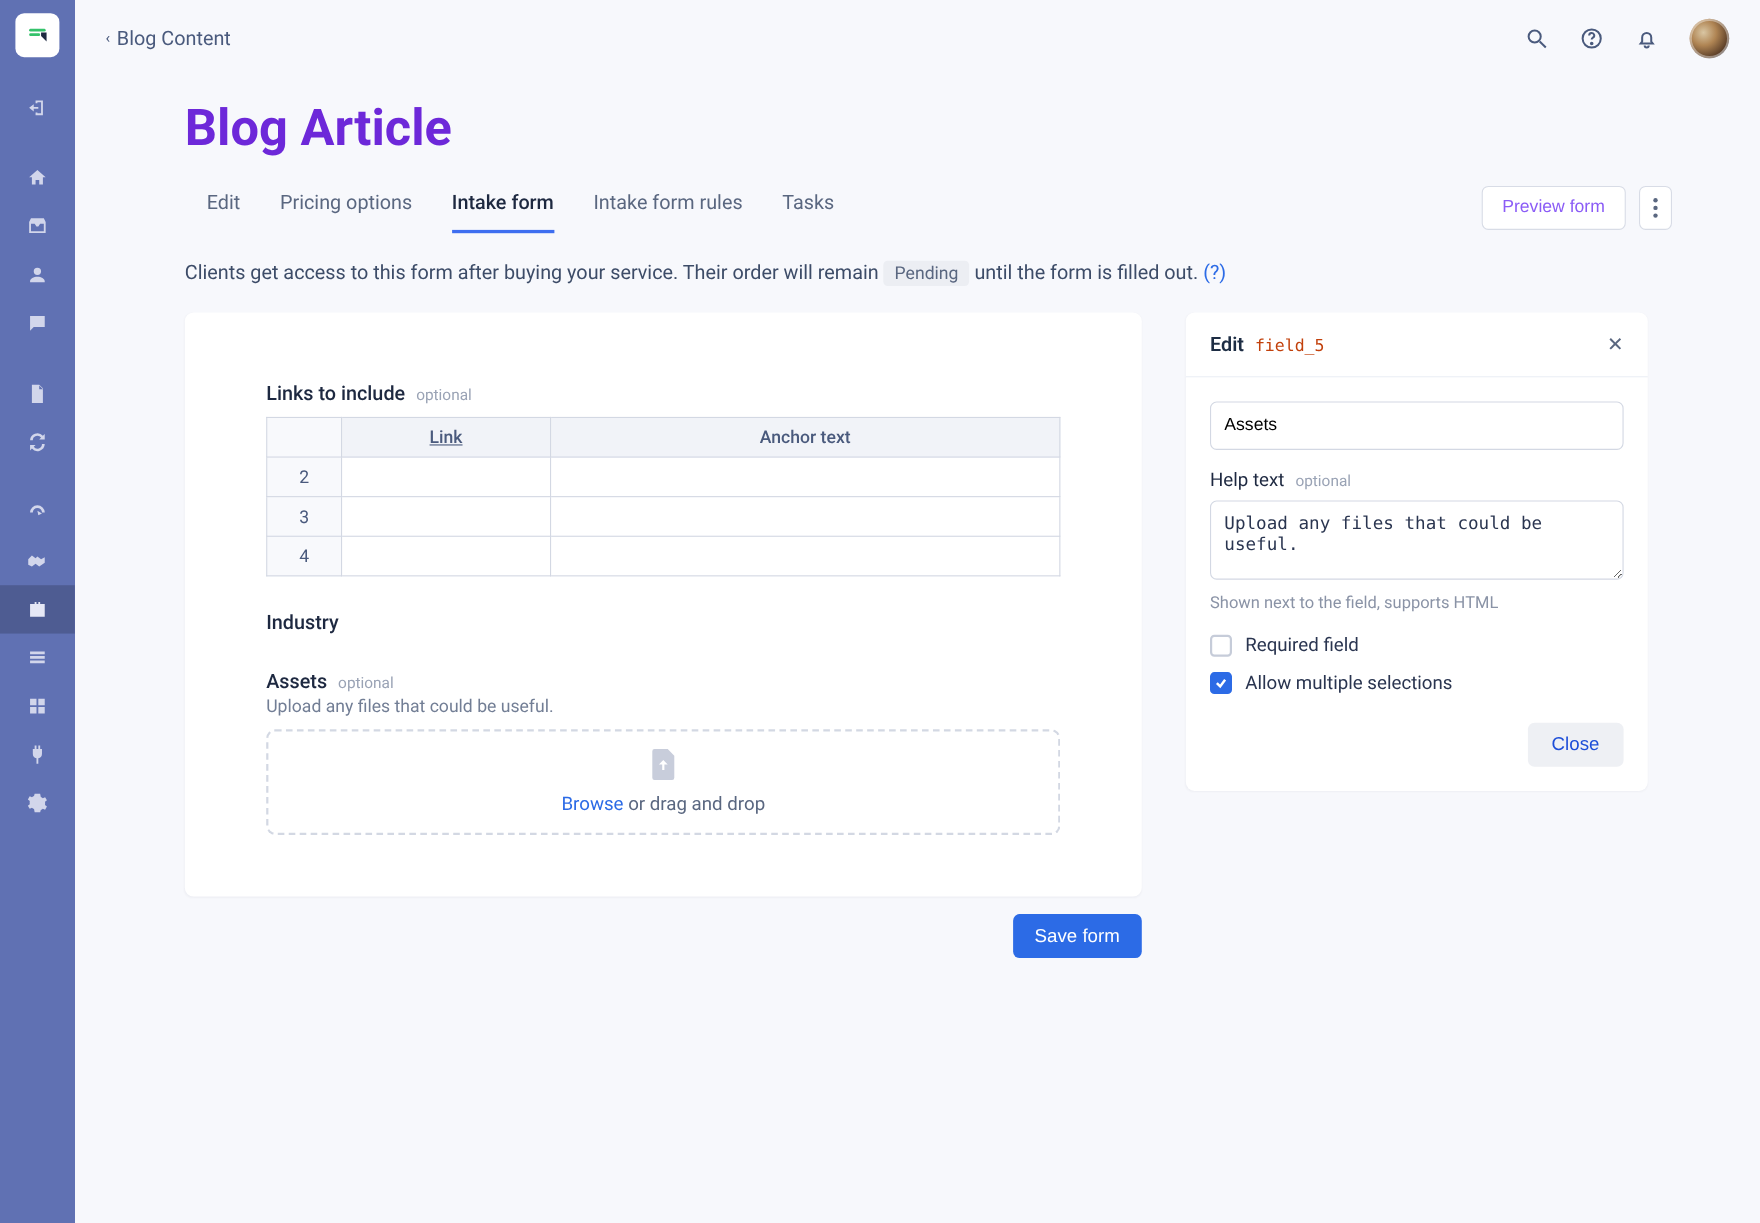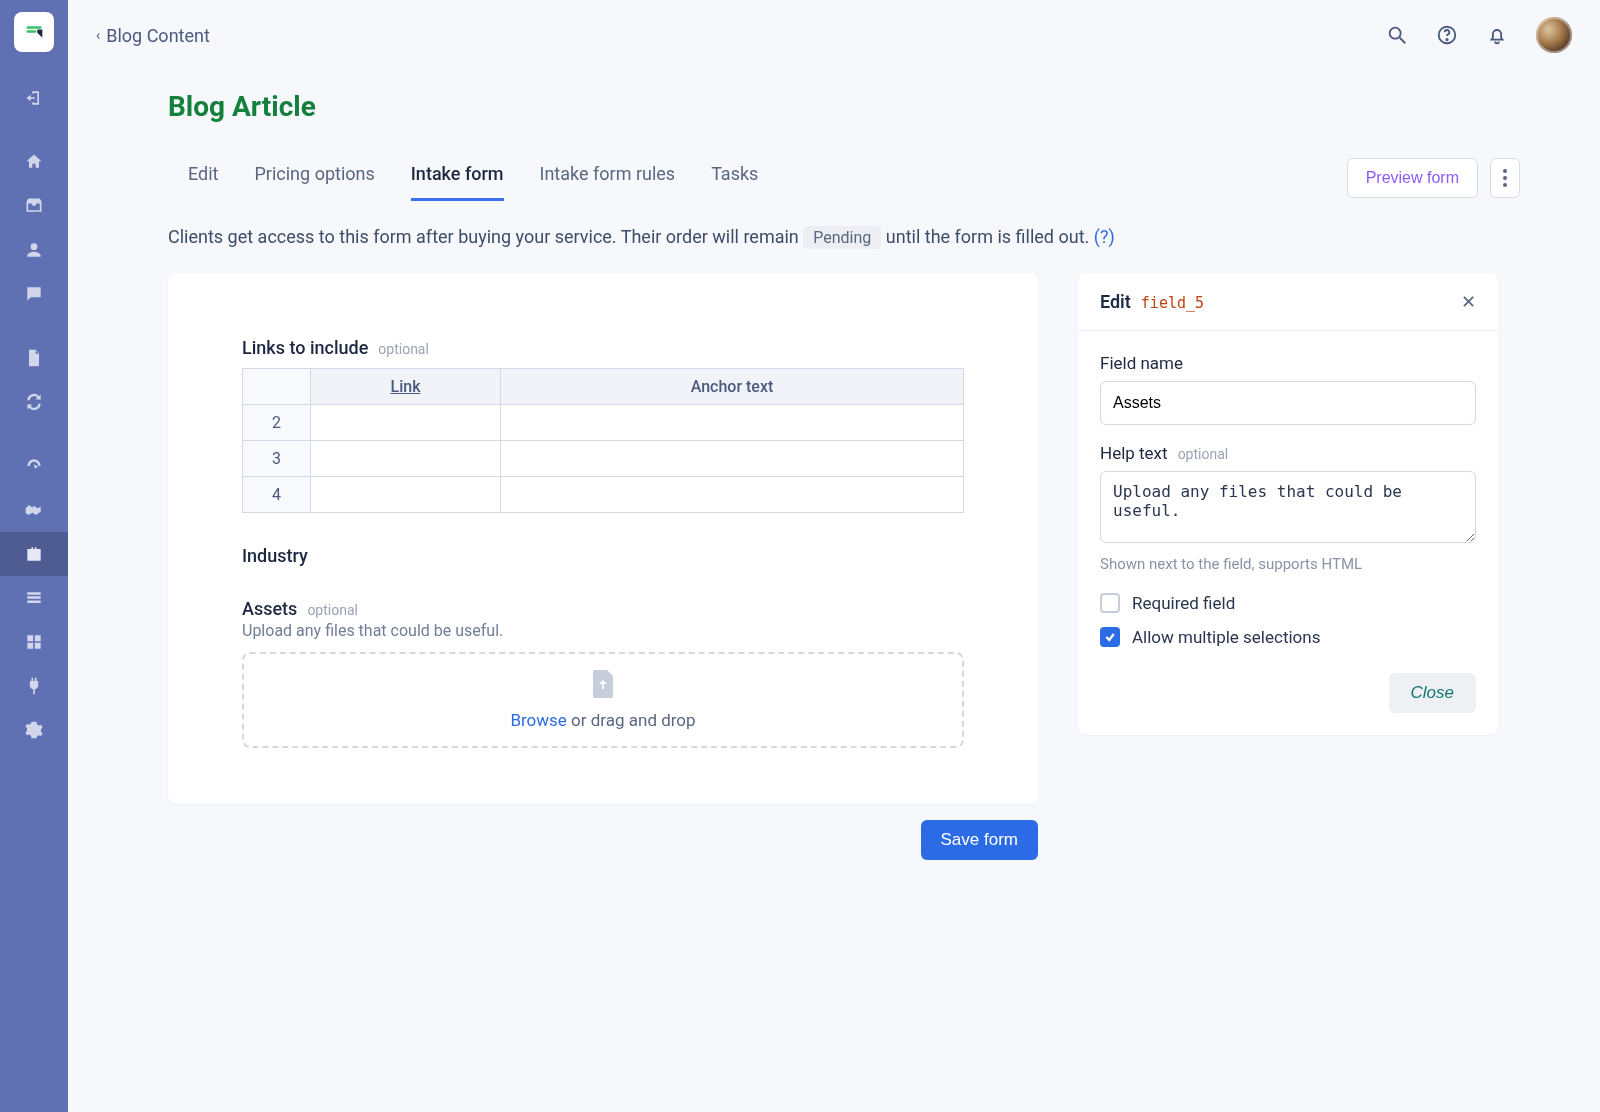--- a/index.html
+++ b/index.html
@@ -85,24 +85,24 @@
   .main {
     position: absolute;
     left: 68px;
     right: 0;
     top: 70px;
     bottom: 0;
     padding: 0 80px 40px 100px;
     overflow-y: auto;
   }
   h1.page-title {
-    font-size: 28px;
+    font-size: 46px;
     font-weight: 700;
-    color: #15803d;
-    margin-bottom: 32px;
+    color: #6d28d9;
+    margin-bottom: 22px;
     margin-top: 20px;
   }
   .tabs-row {
     display:flex;
     align-items:center;
     border-bottom: 1px solid transparent;
     margin-bottom: 24px;
   }
   .tabs {
     display:flex;
@@ -297,21 +297,21 @@
     display:flex; align-items:center; justify-content:center;
     cursor:pointer;
   }
   .chk.checked { background:#2c6be6; border-color:#2c6be6; }
   .chk.checked svg { width:12px; height:12px; fill:none; stroke:#fff; stroke-width:3; }
   .side-footer {
     display:flex; justify-content:flex-end; margin-top:26px;
   }
   .close-btn {
     background:#eef0f4; border:none; border-radius:6px;
-    padding:10px 22px; font-size:17px; color:#0f766e; cursor:pointer;font-style:italic;
+    padding:10px 22px; font-size:17px; color:#1d4ed8; cursor:pointer;
   }
 </style>
 </head>
 <body>
 
 <div class="sidebar">
   <div class="logo">
     <svg viewBox="0 0 24 24" width="24" height="24">
         <rect x="3" y="5" width="18" height="3" rx="1.5" fill="#35c26b"></rect>
         <rect x="3" y="10" width="12" height="3" rx="1.5" fill="#35c26b"></rect>
@@ -525,23 +525,20 @@
 
     <div class="side-panel">
       <div class="side-header">
         <div class="title">
           <span>Edit</span>
           <span class="code">field_5</span>
         </div>
         <div class="side-close">✕</div>
       </div>
       <div class="side-body">
-        <div class="side-label">
-          <span>Field name</span>
-        </div>
         <input class="text-input" type="text" value="Assets" style="">
 
         <div class="side-label">
           <span>Help text</span>
           <span class="tag-optional">optional</span>
         </div>
         <textarea class="textarea" style="">Upload any files that could be useful.</textarea>
         <div class="side-hint">Shown next to the field, supports HTML</div>
 
         <div class="chk-row">

